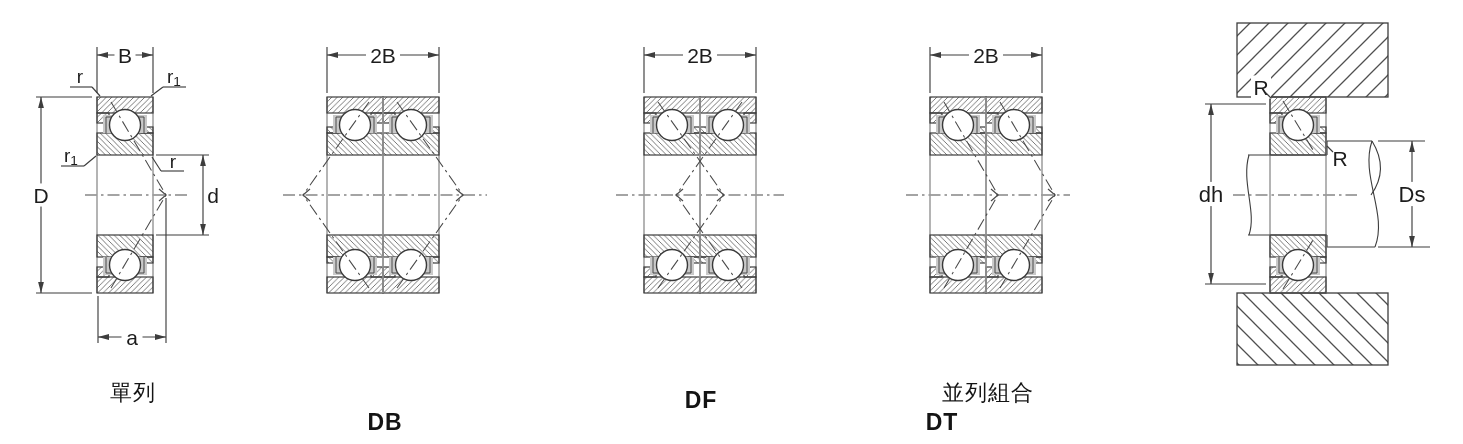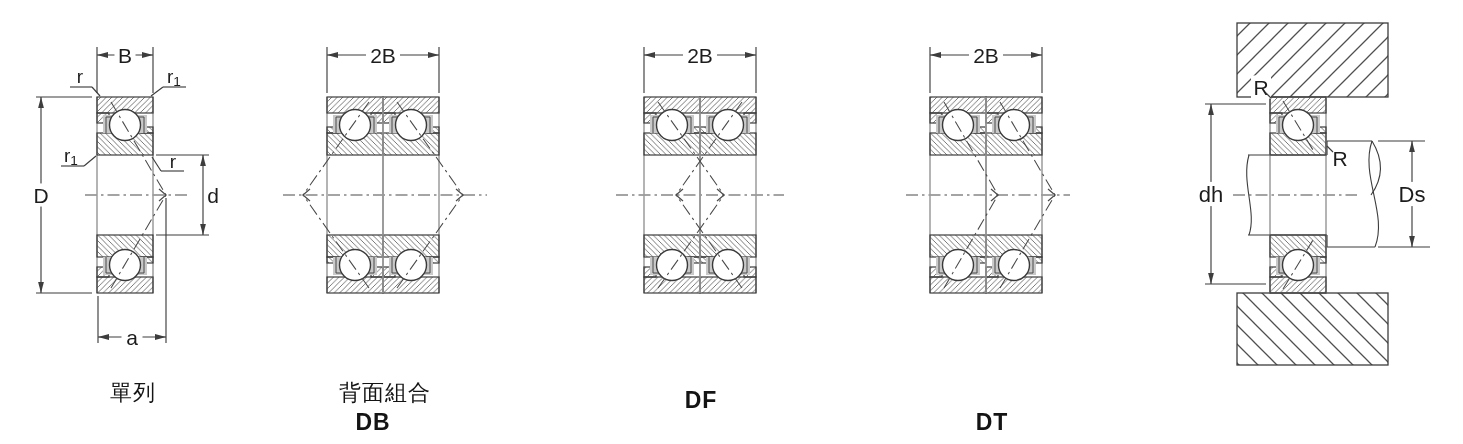--- a/index.html
+++ b/index.html
@@ -351,19 +351,19 @@
         <rect x="1251" y="75.45" width="20" height="23.1" fill="#fff"></rect>
         <text x="1261" y="87" font-size="21" fill="#1c1c1c" text-anchor="middle" dominant-baseline="central" font-family="&quot;Liberation Sans&quot;,&quot;DejaVu Sans&quot;,sans-serif" font-weight="normal">R</text>
         <line x1="1266" y1="93" x2="1271" y2="98" stroke="#3d3d3d" stroke-width="1.15"></line>
         <text x="1340" y="158" font-size="21" fill="#1c1c1c" text-anchor="middle" dominant-baseline="central" font-family="&quot;Liberation Sans&quot;,&quot;DejaVu Sans&quot;,sans-serif" font-weight="normal">R</text>
         <line x1="1333" y1="152" x2="1327" y2="146" stroke="#3d3d3d" stroke-width="1.15"></line>
       </g>
   </svg>
 
   <div class="cap" style="left:133px;top:378px">單列</div>
 
-  <div class="cap" style="left:385px;top:378px">背面組合</div>
-  <div class="code" style="left:373px;top:409px">DB</div>
+  <div class="code" style="left:385px;top:409px">DB</div>
 
   <div class="code" style="left:701px;top:387px">DF</div>
 
-  <div class="code" style="left:992px;top:409px">DT</div>
+  <div class="cap" style="left:988px;top:378px">並列組合</div>
+  <div class="code" style="left:942px;top:409px">DT</div>
 </div>
 
 </body></html>

